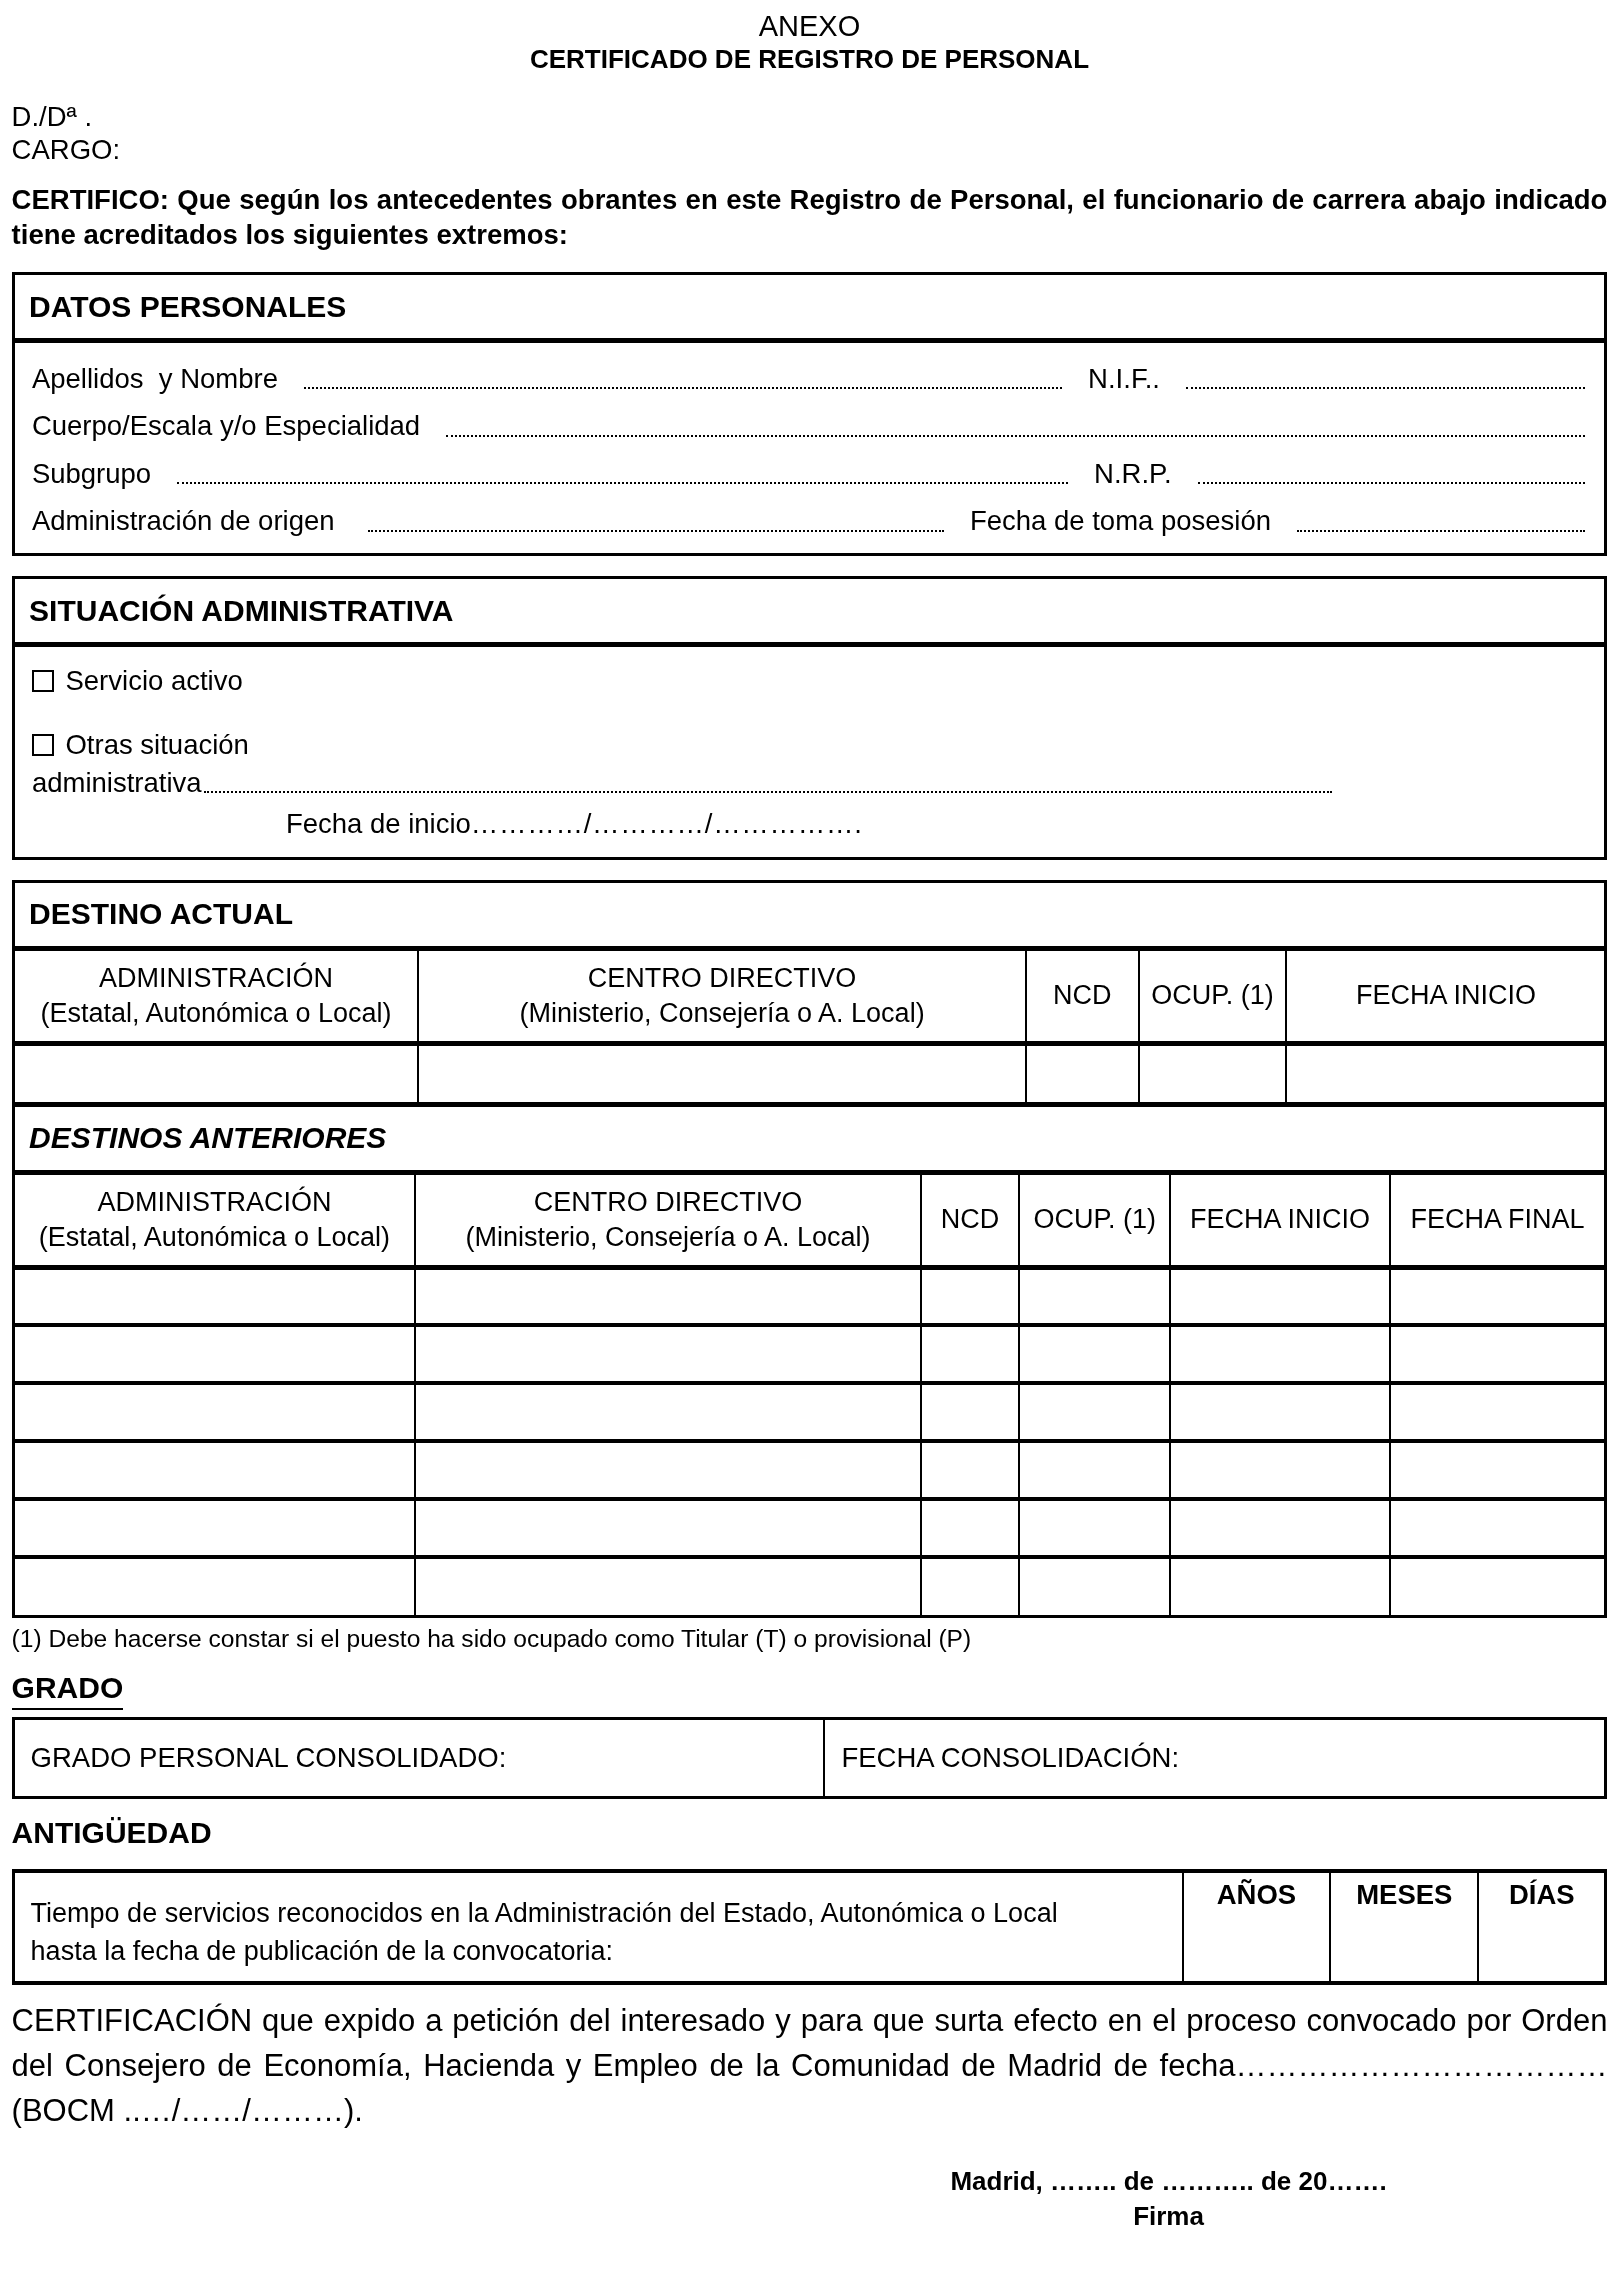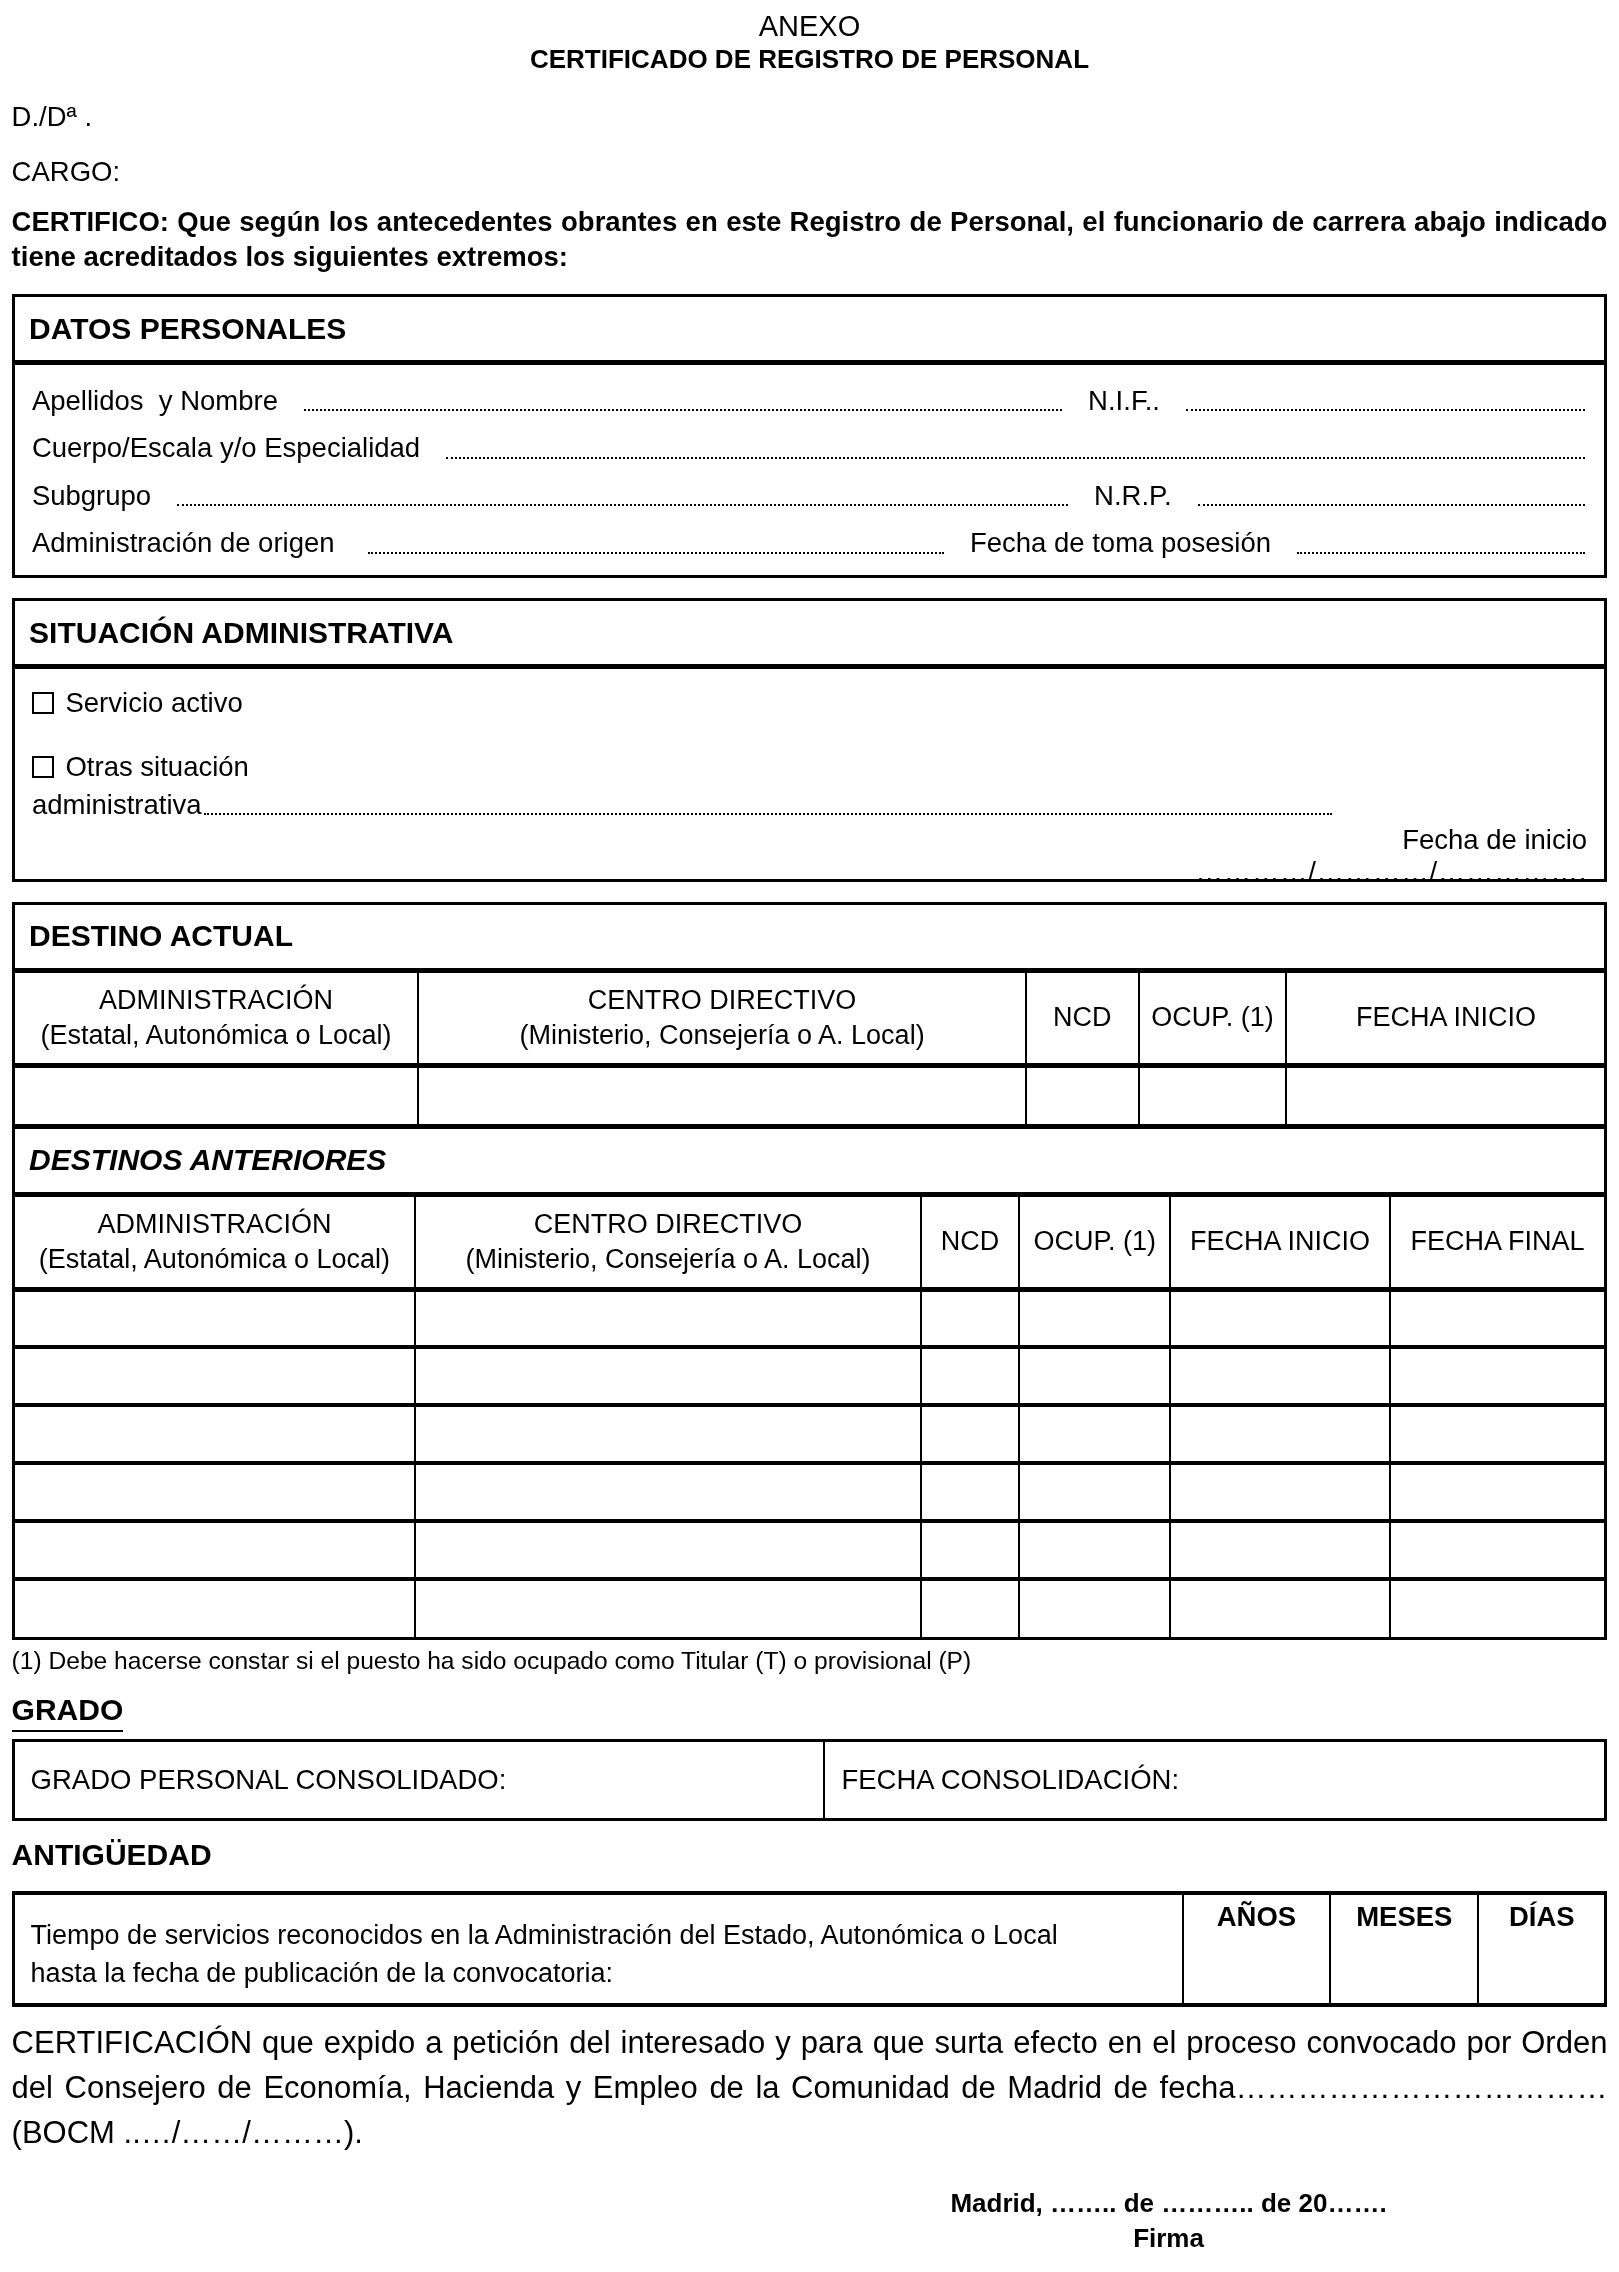--- a/index.html
+++ b/index.html
@@ -7,40 +7,40 @@
   body {
     width: 1619px; height: 2273px; overflow: hidden;
     color: #000; background: #ffffff;
     font-family: "Liberation Sans", "DejaVu Sans", sans-serif;
     font-size: 27.5px; padding: 10px 11.6px;
   }
   .center { text-align: center; }
   .annex { font-size: 29px; }
   .doc-title { font-size: 26px; font-weight: bold; margin-top: 1px; }
   .holder { margin-top: 26px; }
-  .cargo { margin-top: 23px; }
+  .cargo { margin-top: 1px; }
   .certify { font-weight: bold; margin-top: 17.3px; line-height: 1.25; text-align: justify; }
 
   .box { border: 3.6px solid #000; margin-top: 20px; }
   .box-header { font-weight: bold; font-size: 30px; padding: 14.5px 14.5px; border-bottom: 5px solid #000; }
   .box-header.inner { border-top: 5px solid #000; font-style: italic; }
 
   .dp-body { padding: 4.3px 17.3px 16px; }
   .dotrow { display: flex; align-items: flex-end; margin-top: 14.5px; height: 33px; gap: 24px; }
   .dotrow .lbl { white-space: pre; }
   .dots { border-bottom: 2.9px dotted #000; margin: 0 2.2px 5.8px; }
   .f19 { flex: 1.9; } .f10 { flex: 1; } .f23 { flex: 2.3; } .f20 { flex: 2; }
 
   .sa-body { padding: 17.3px 17.3px 17.3px; }
   .check-row { display: flex; align-items: center; }
   .checkbox { width: 22px; height: 22px; border: 2.2px solid #000; margin-right: 11.6px; flex: none; background: #fff; }
   .otras-wrap { margin-top: 32px; }
   .admin-row { display: flex; align-items: flex-end; height: 38px; }
   .spacer { width: 253px; flex: none; }
-  .fecha-inicio-row { margin-top: 2.9px; padding-left: 254px; height: 38px; display: flex; align-items: flex-end; flex-direction: column; }
+  .fecha-inicio-row { margin-top: 2.9px; padding-left: 254px; height: 38px; display: flex; align-items: flex-end; }
   .fecha-dots { letter-spacing: 0.7px; }
 
   table.dest-table { width: 100%; border-collapse: collapse; table-layout: fixed; }
   .dest-table th {
     font-weight: normal; font-size: 27px; text-align: center; vertical-align: middle;
     padding: 10px 4.3px; border-bottom: 5px solid #000; line-height: 1.3;
   }
   .dest-table th + th, .dest-table td + td { border-left: 2.2px solid #000; }
   .dest-table td { height: 58px; border-bottom: 4.3px solid #000; }
   .dest-table tr:last-child td { border-bottom: none; }

